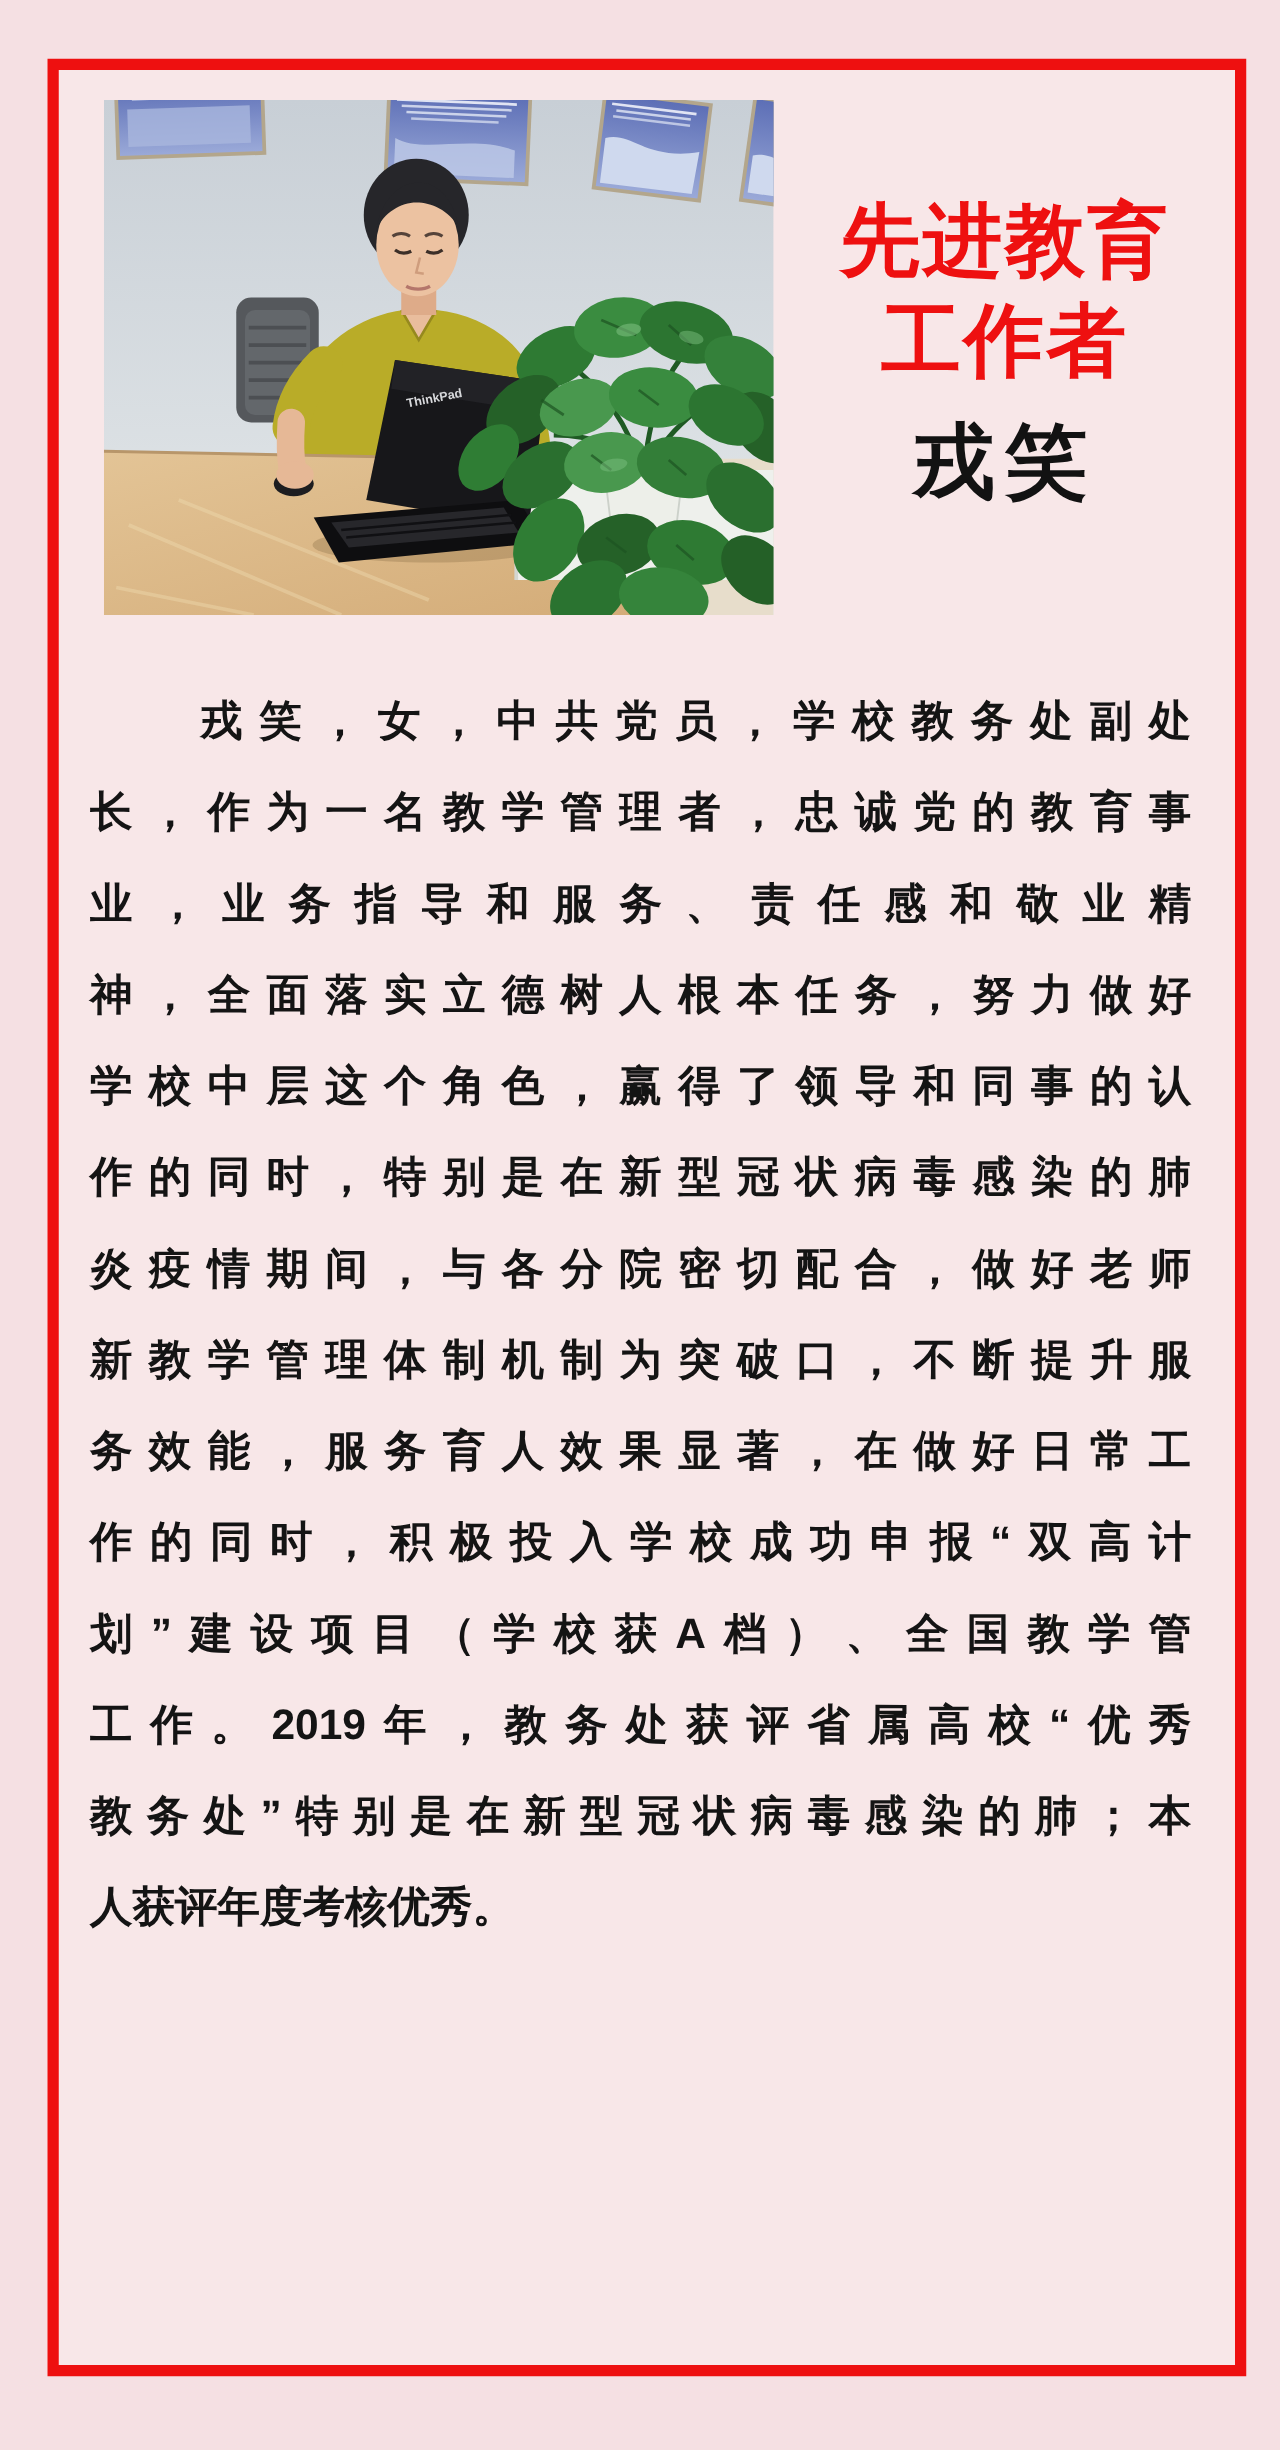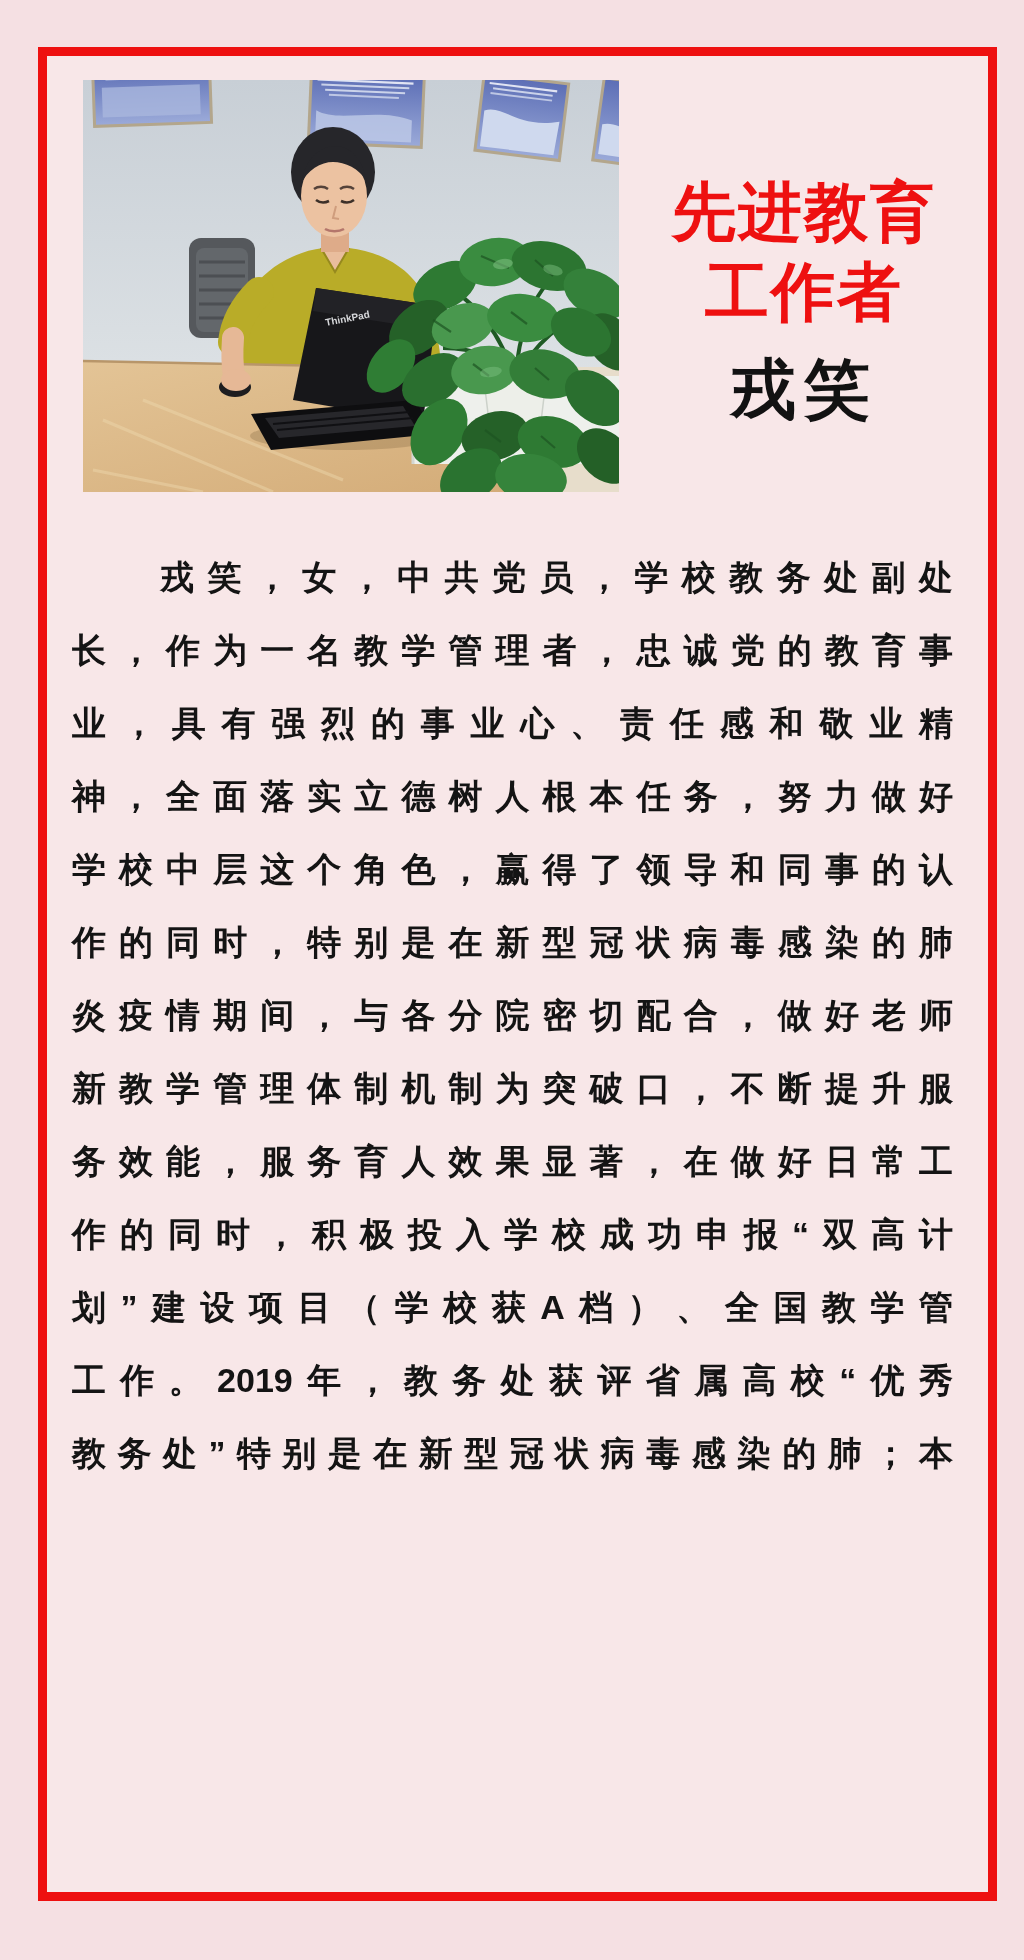--- a/index.html
+++ b/index.html
@@ -10,21 +10,21 @@
   }
   .frame{
     position:absolute;left:38px;top:47px;width:959px;height:1854px;
     box-sizing:border-box;border:9px solid #ee1010;background:#f8e7e8;
   }
   .photo{
     position:absolute;left:83px;top:80px;width:536px;height:412px;overflow:hidden;
   }
   .photo svg{display:block;}
   .title-block{
-    position:absolute;left:620px;top:152px;width:368px;text-align:center;margin-top:20px;
+    position:absolute;left:620px;top:152px;width:368px;text-align:center;
   }
   .title-line{
     font-size:64px;line-height:80px;font-weight:700;color:#ee1010;letter-spacing:2px;
   }
   .person-name{
     font-size:66px;line-height:66px;font-weight:700;color:#121212;
     letter-spacing:8px;margin-top:24px;
   }
   .bio{
     position:absolute;left:72px;top:541px;width:881px;color:#141414;
@@ -179,24 +179,25 @@
 
 <div class="title-block">
   <div class="title-line">先进教育</div>
   <div class="title-line">工作者</div>
   <div class="person-name">戎笑</div>
 </div>
 
 <div class="bio">
   <div class="para-line first">戎笑，女，中共党员，学校教务处副处</div>
   <div class="para-line">长，作为一名教学管理者，忠诚党的教育事</div>
-  <div class="para-line">业，具有强烈的事业心、责任感和敬业精</div>
+  <div class="para-line">业，业务指导和服务、责任感和敬业精</div>
   <div class="para-line">神，全面落实立德树人根本任务，努力做好</div>
   <div class="para-line">学校中层这个角色，赢得了领导和同事的认</div>
   <div class="para-line">作的同时，特别是在新型冠状病毒感染的肺</div>
   <div class="para-line">炎疫情期间，与各分院密切配合，做好老师</div>
   <div class="para-line">新教学管理体制机制为突破口，不断提升服</div>
   <div class="para-line">务效能，服务育人效果显著，在做好日常工</div>
   <div class="para-line">作的同时，积极投入学校成功申报“双高计</div>
   <div class="para-line">划”建设项目（学校获A档）、全国教学管</div>
   <div class="para-line">工作。2019年，教务处获评省属高校“优秀</div>
   <div class="para-line">教务处”特别是在新型冠状病毒感染的肺；本</div>
+  <div class="para-line last">人获评年度考核优秀。</div>
 </div>
 
 </body></html>

